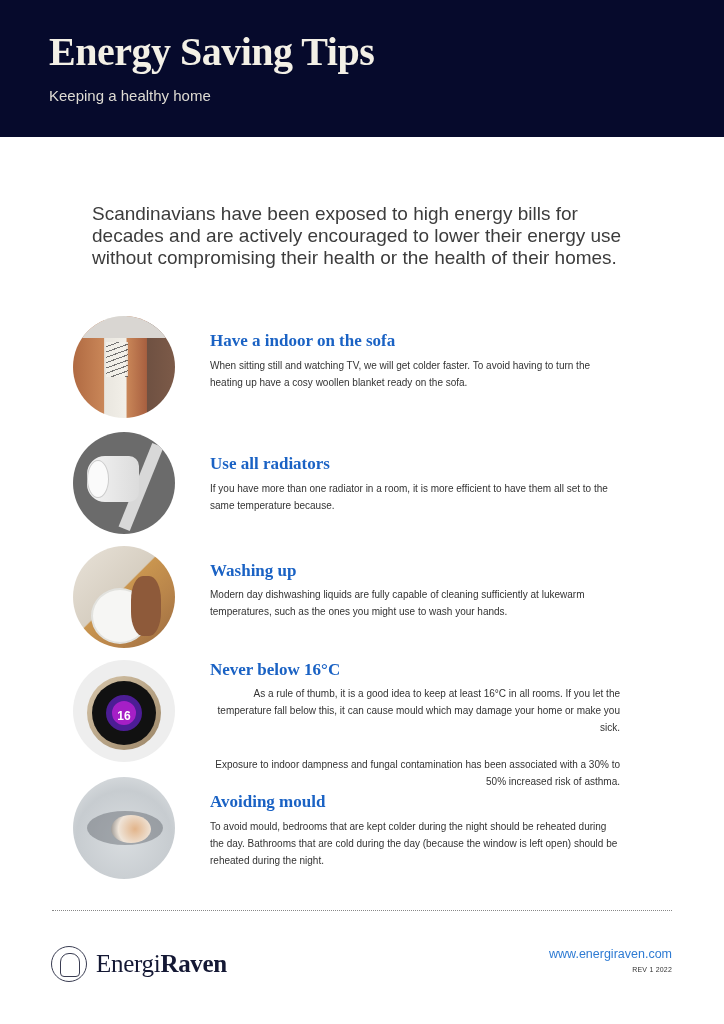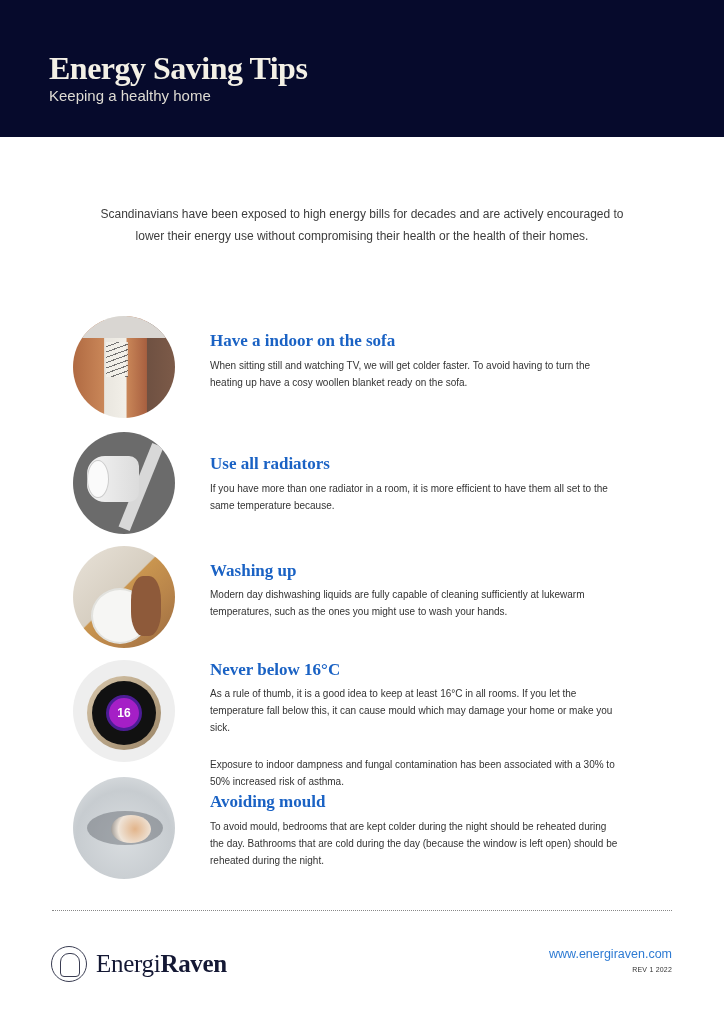--- a/index.html
+++ b/index.html
@@ -1,23 +1,23 @@
 <!DOCTYPE html>
 <html><head>
 <meta charset="utf-8">
 <style>
   * { margin: 0; padding: 0; box-sizing: border-box; }
   html, body { width: 724px; height: 1024px; background: #ffffff; overflow: hidden; }
   body { position: relative; font-family: "Liberation Sans", "DejaVu Sans", sans-serif; color: #3a3a3a; }
 
   .header { position: absolute; left: 0; top: 0; width: 724px; height: 137px; background: #060a2c; }
-  .header-title { position: absolute; left: 49px; top: 44px; font-family: "Liberation Serif", "DejaVu Serif", serif; font-size: 32px; color: #f3f0e6; letter-spacing: -0.5px; line-height: 48px; }
+  .header-title { position: absolute; left: 49px; top: 28px; font-family: "Liberation Serif", "DejaVu Serif", serif; font-size: 40px; color: #f3f0e6; letter-spacing: -0.5px; line-height: 48px; }
   .header-subtitle { position: absolute; left: 49px; top: 87px; font-size: 15px; color: #dedbd3; line-height: 18px; }
 
-  .intro { position: absolute; left: 92px; top: 203px; width: 540px; text-align: center; font-size: 12px; line-height: 22px; color: #3c3c3c; }
+  .intro { position: absolute; left: 92px; top: 203px; width: 540px; font-size: 19px; line-height: 22px; color: #3c3c3c; }
 
   .tip { position: absolute; left: 0; width: 724px; }
   .tip-photo { position: absolute; left: 73px; width: 102px; height: 102px; border-radius: 50%; overflow: hidden; }
   .tip-title { position: absolute; left: 210px; font-family: "Liberation Serif", "DejaVu Serif", serif; font-weight: bold; font-size: 17px; color: #1a62c4; line-height: 20px; }
   .tip-body { position: absolute; left: 210px; width: 410px; font-size: 10px; line-height: 17px; color: #333333; }
   .tip-body p + p { margin-top: 20px; }
 
   
   .photo-blanket { background: linear-gradient(90deg, #b06a42 0%, #c98658 30%, #e9e6df 31%, #f2efe8 52%, #c98658 53%, #a86040 72%, #6f5142 73%, #7c5a48 100%); }
   .photo-blanket::before { content:""; position:absolute; left:0; top:0; width:100%; height:22%; background:#d9d6d2; }
@@ -28,21 +28,21 @@
   .photo-radiator .dial { position:absolute; left:14px; top:28px; width:22px; height:38px; border-radius:50%; background:#fafafa; border:1px solid #ccc; }
   .photo-radiator .pipe { position:absolute; left:62px; top:10px; width:12px; height:90px; background:#d8d8d8; transform: rotate(22deg); }
 
   .photo-dishes { background: linear-gradient(135deg, #e8e2d8 0%, #d7cfc2 45%, #c9954f 46%, #b8844a 70%, #9a6a40 100%); }
   .photo-dishes .plate { position:absolute; left:18px; top:42px; width:58px; height:56px; border-radius:50%; background:#f6f6f4; border:2px solid #e2e2de; }
   .photo-dishes .hand { position:absolute; left:58px; top:30px; width:30px; height:60px; border-radius:40%; background:#8e5a3a; }
 
   .photo-thermostat { background: #eeeeee; }
   .photo-thermostat .ring { position:absolute; left:14px; top:16px; width:74px; height:74px; border-radius:50%; background: linear-gradient(135deg,#d8c7ab,#9b8566); }
   .photo-thermostat .face { position:absolute; left:19px; top:21px; width:64px; height:64px; border-radius:50%; background:#111111; }
-  .photo-thermostat .disp { position:absolute; left:33px; top:35px; width:36px; height:36px; border-radius:50%; background:#a51fc6; border:3px solid #4c1d95; color:#fff; font-weight:bold; font-size:12px; text-align:center; line-height:30px; }
+  .photo-thermostat .disp { position:absolute; left:33px; top:35px; width:36px; height:36px; border-radius:50%; background:#a51fc6; border:6px solid #4c1d95; color:#fff; font-weight:bold; font-size:12px; text-align:center; line-height:30px; }
 
   .photo-cat { background: radial-gradient(circle at 50% 60%, #d9dde0 0%, #c7ccd0 60%, #e3e6e8 100%); }
   .photo-cat .cat { position:absolute; left:38px; top:38px; width:40px; height:28px; border-radius:50%; background: radial-gradient(circle at 60% 50%, #e2b48a 0%, #efe4d8 60%, #777 100%); }
   .photo-cat .shadow { position:absolute; left:14px; top:34px; width:76px; height:34px; border-radius:50%; background: rgba(60,65,75,.35); }
 
   .divider { position: absolute; left: 52px; top: 910px; width: 620px; border-top: 1.5px dotted #888; }
 
   .logo { position: absolute; left: 51px; top: 946px; height: 36px; display: flex; align-items: center; }
   .logo-mark { width: 36px; height: 36px; border-radius: 50%; border: 1.5px solid #3a3d52; position: relative; }
   .logo-mark::before { content:""; position:absolute; left:8px; top:6px; width:18px; height:22px; border:1.2px solid #3a3d52; border-radius: 9px 9px 4px 4px; }
@@ -93,21 +93,21 @@
   </div>
 </section>
 
 <section class="tip" style="top:660px;">
   <div class="tip-photo photo-thermostat" style="top:0;">
     <div class="ring"></div>
     <div class="face"></div>
     <div class="disp">16</div>
   </div>
   <h2 class="tip-title" style="top:0px;">Never below 16°C</h2>
-  <div class="tip-body" style="top:25px;">
+  <div class="tip-body" style="top:25px;text-align:right;">
     <p>As a rule of thumb, it is a good idea to keep at least 16°C in all rooms. If you let the temperature fall below this, it can cause mould which may damage your home or make you sick.</p>
     <p>Exposure to indoor dampness and fungal contamination has been associated with a 30% to 50% increased risk of asthma.</p>
   </div>
 </section>
 
 <section class="tip" style="top:777px;">
   <div class="tip-photo photo-cat" style="top:0;">
     <div class="shadow"></div>
     <div class="cat"></div>
   </div>

